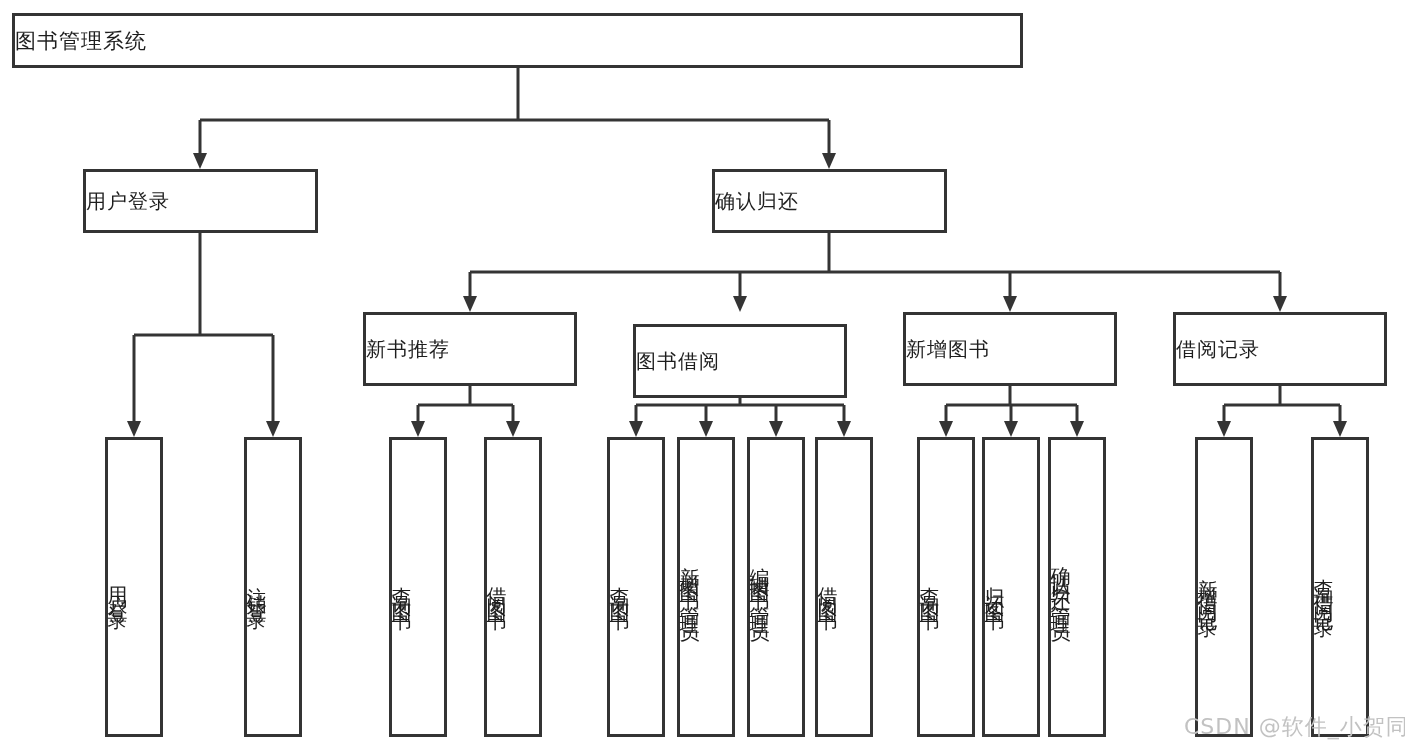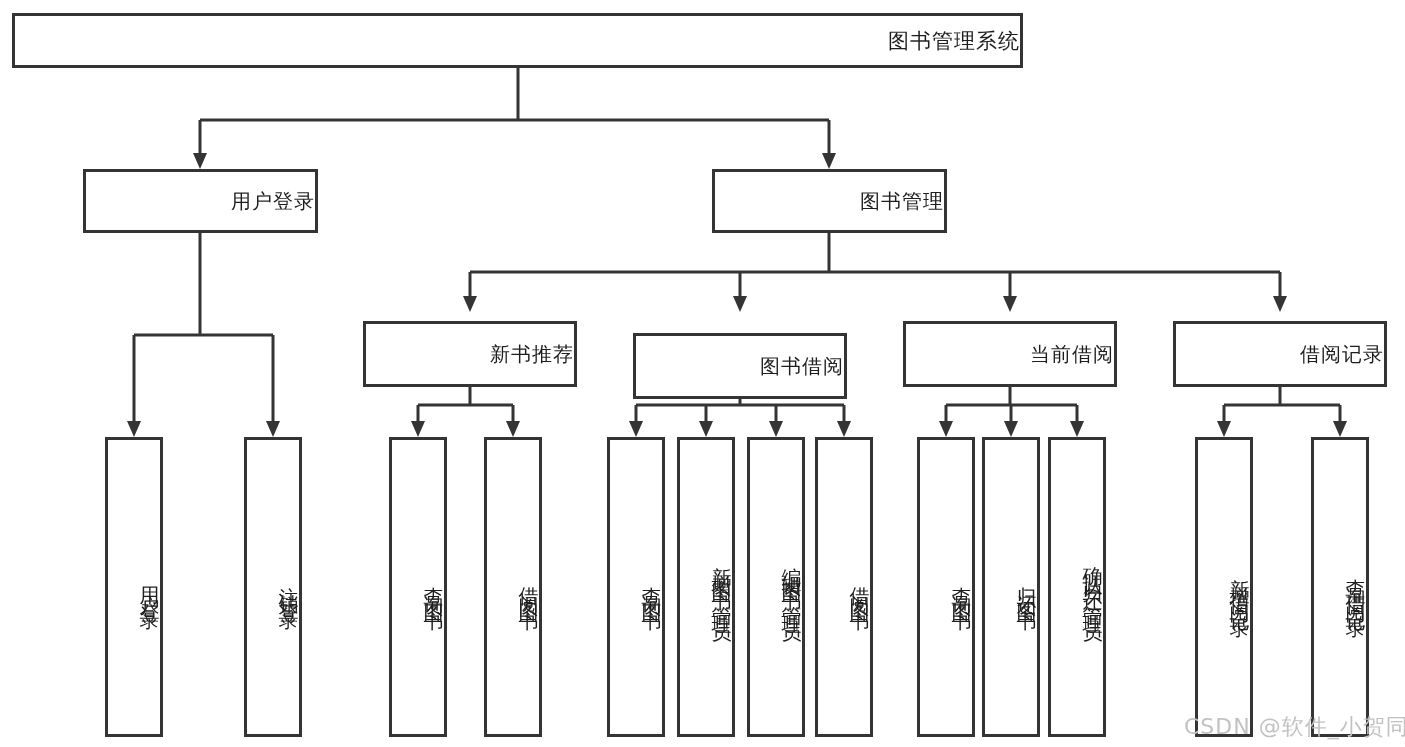--- a/index.html
+++ b/index.html
@@ -21,31 +21,31 @@
     top: 0;
     pointer-events: none;
   }
   .node {
     position: absolute;
     box-sizing: border-box;
     background: #ffffff;
     border: 3px solid #343434;
     display: flex;
     align-items: center;
-    justify-content: flex-end;
+    justify-content: flex-start;
     color: #1e1e1e;
     font-size: 20px;
     letter-spacing: 1px;
     text-align: center;
     z-index: 2;
   }
   .node.root  { left: 12px;   top: 13px;  width: 1011px; height: 55px; font-size: 21px; }
   .node.l1a   { left: 83px;   top: 169px; width: 235px;  height: 64px; }
   .node.l1b   { left: 712px;  top: 169px; width: 235px;  height: 64px; }
-  .node.l2    { top: 321px;   width: 214px; height: 66px; }
+  .node.l2    { top: 312px;   width: 214px; height: 74px; }
   .node.l2a   { left: 363px; }
   .node.l2b   { left: 633px; margin-top: 12px; }
   .node.l2c   { left: 903px; }
   .node.l2d   { left: 1173px; }
   .node.leaf  { top: 437px; width: 58px; height: 300px; }
   .leaf .vtext {
     writing-mode: vertical-rl;
     text-orientation: mixed;
     letter-spacing: 8px;
     font-size: 20px;
@@ -153,31 +153,31 @@
   </svg>
 
   <div class="node root">
     <span>图书管理系统</span>
   </div>
 
   <div class="node l1a">
     <span>用户登录</span>
   </div>
   <div class="node l1b">
-    <span>图书管理</span>
+    <span>确认归还</span>
   </div>
 
   <div class="node l2 l2a">
     <span>新书推荐</span>
   </div>
   <div class="node l2 l2b">
     <span>图书借阅</span>
   </div>
   <div class="node l2 l2c">
-    <span>当前借阅</span>
+    <span>新增图书</span>
   </div>
   <div class="node l2 l2d">
     <span>借阅记录</span>
   </div>
 
   <div class="node leaf p1">
     <span class="vtext">用户登录</span>
   </div>
   <div class="node leaf p2">
     <span class="vtext">注销登录</span>

